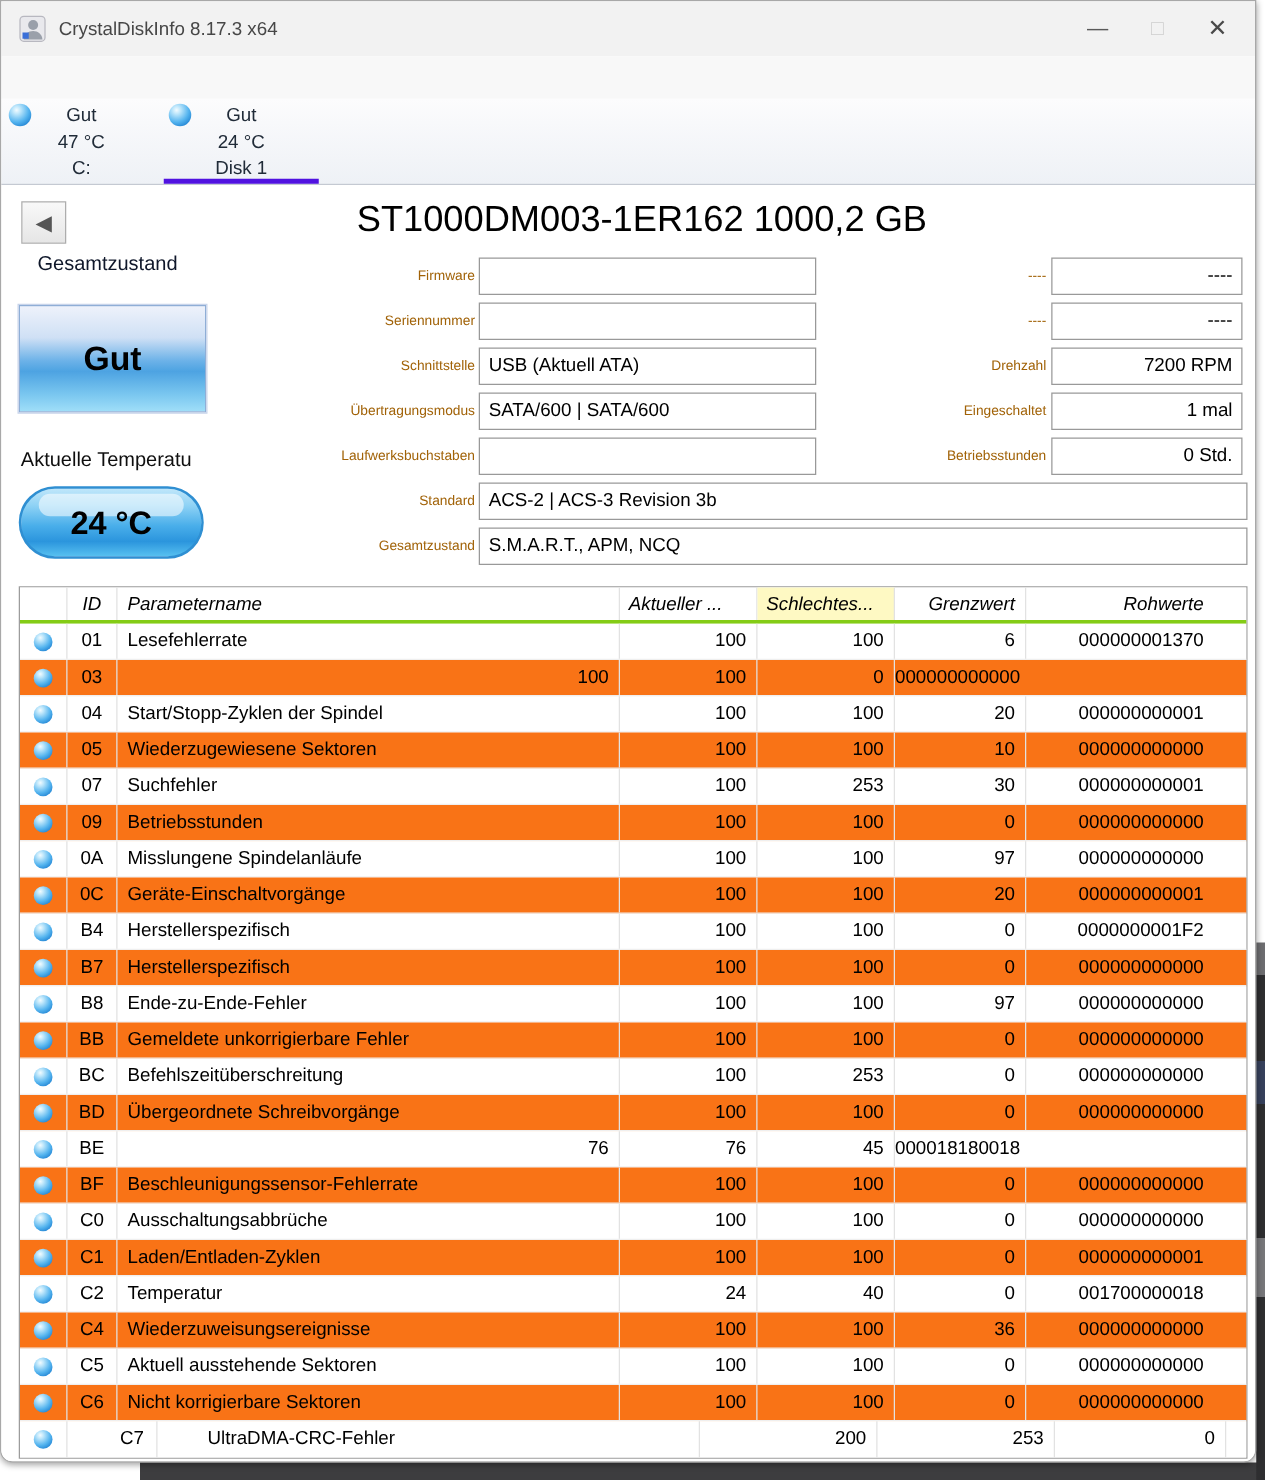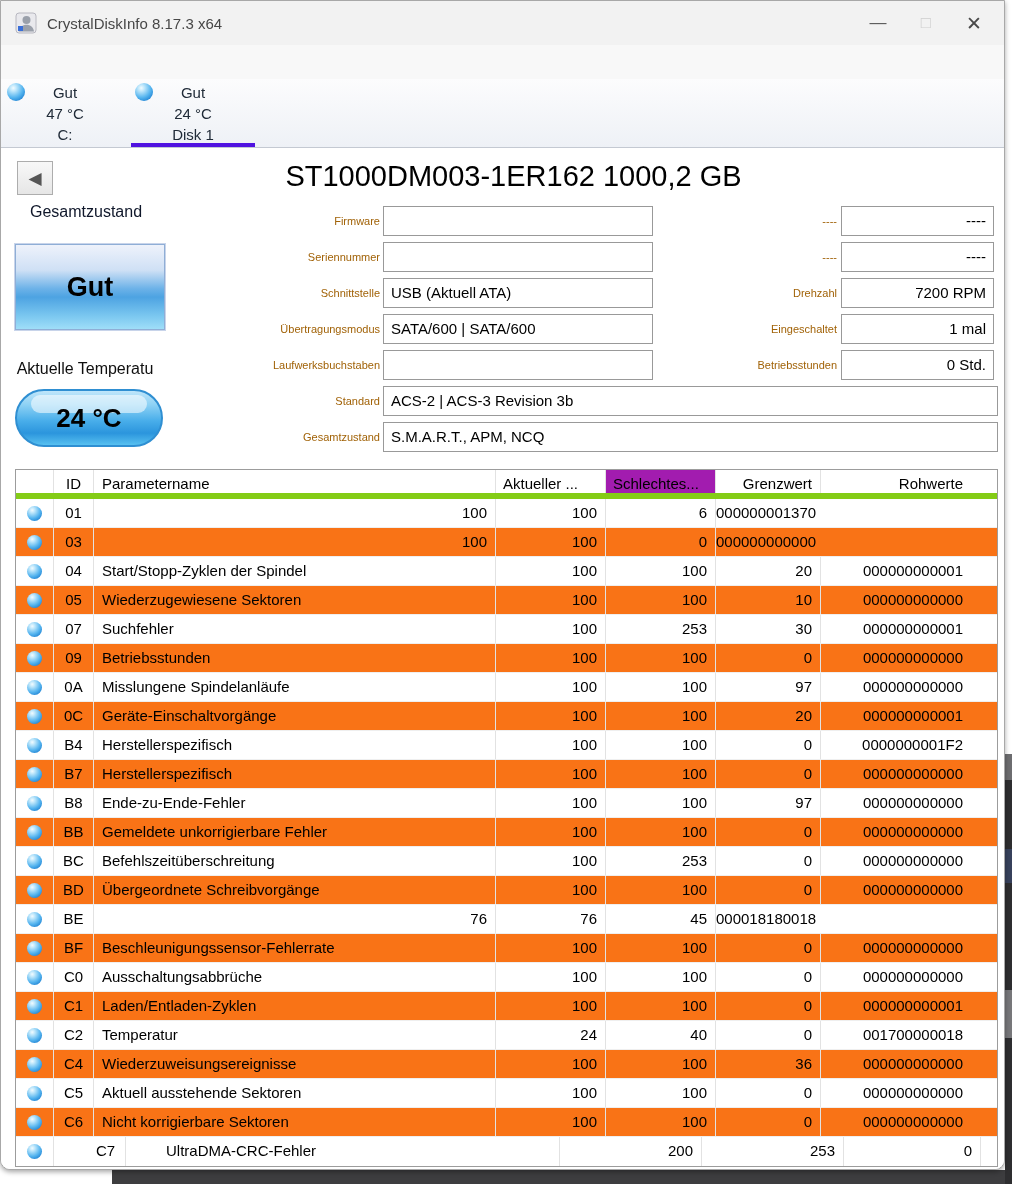--- a/index.html
+++ b/index.html
@@ -76,30 +76,30 @@
   .info-left  .f-row .f-box { width:270px; }
   .info-left  .f-row.wide .f-box { flex:1 1 auto; width:auto; }
   .info-right .f-box { width:153px; text-align:right; }
 
   
   .smart-table { position:absolute; left:14px; top:321px; width:983px; border:1px solid #9c9c9c; background:#fff; }
   .t-row { display:grid; grid-template-columns:38px 40px 402px 110px 110px 105px 1fr;
     height:29px; align-items:stretch; border-bottom:1px solid #efefef; background:#fff; }
   .t-row:last-child { border-bottom:none;gap:32px; }
   .t-row.alt { background:#f97316; }
-  .t-row.header { background:#fff; border-bottom:6px solid #84cc16; }
+  .t-row.header { background:#fff; border-bottom:3px solid #84cc16;font-style:italic; }
   .t-cell { border-right:1px solid #e2e2e2; font-size:15px; color:#000; line-height:28px;
     overflow:hidden; white-space:nowrap; }
   .t-cell:last-child { border-right:none; }
   .c-id { text-align:center; }
   .c-name { padding-left:8px; }
   .c-num { text-align:right; padding-right:8px; }
   .c-raw { text-align:right; padding-right:34px; }
   .c-hdr-trunc { text-align:left; padding-left:7px; }
-  .hdr-worst { background:#a21caf; }
+  .hdr-worst { background:#fef9c3; }
   .c-status { display:flex; align-items:center; justify-content:center; }
   .row-orb { width:15px; height:15px; border-radius:50%;
     background:radial-gradient(circle at 35% 28%, #f2fbff 0%, #bfe7fb 18%, #54b4ef 55%, #1d7fd0 85%, #1668ac 100%); }
 </style>
 </head>
 <body>
 
 <div class="screen">
   <div class="bg-strip-bottom"></div>
   <div class="bg-strip-right"></div>
@@ -235,20 +235,21 @@
           <div class="t-cell c-num">Grenzwert</div>
           <div class="t-cell c-raw">Rohwerte</div>
         </div>
         <div>
 
         <div class="t-row">
               <div class="t-cell c-status">
                 <span class="row-orb"></span>
               </div>
               <div class="t-cell c-id">01</div>
+              <div class="t-cell c-name">Lesefehlerrate</div>
               <div class="t-cell c-num">100</div>
               <div class="t-cell c-num">100</div>
               <div class="t-cell c-num">6</div>
               <div class="t-cell c-raw">000000001370</div>
             </div>
             <div class="t-row alt">
               <div class="t-cell c-status">
                 <span class="row-orb"></span>
               </div>
               <div class="t-cell c-id">03</div>

